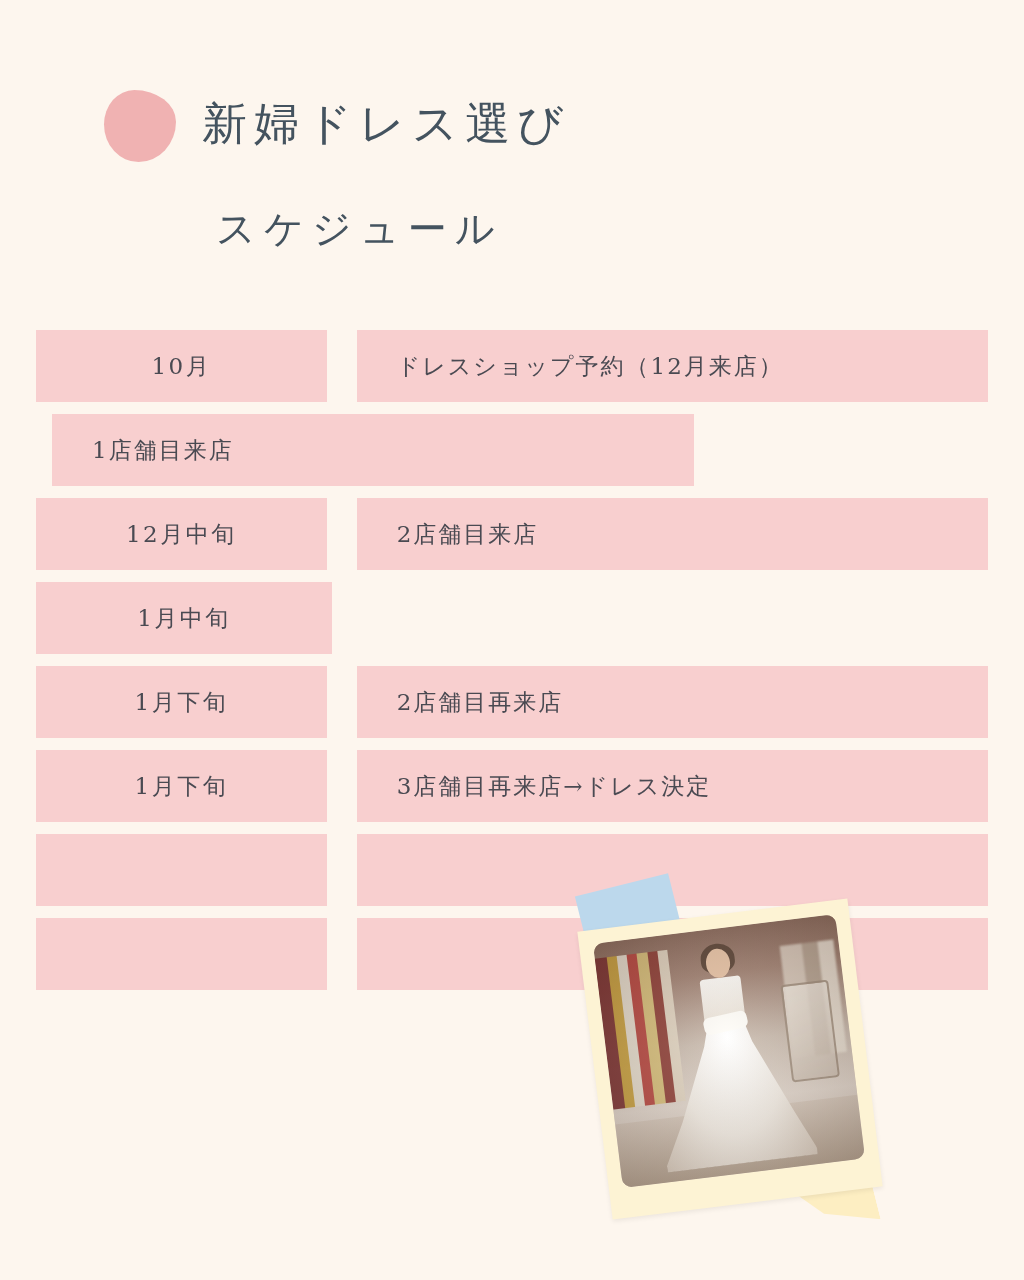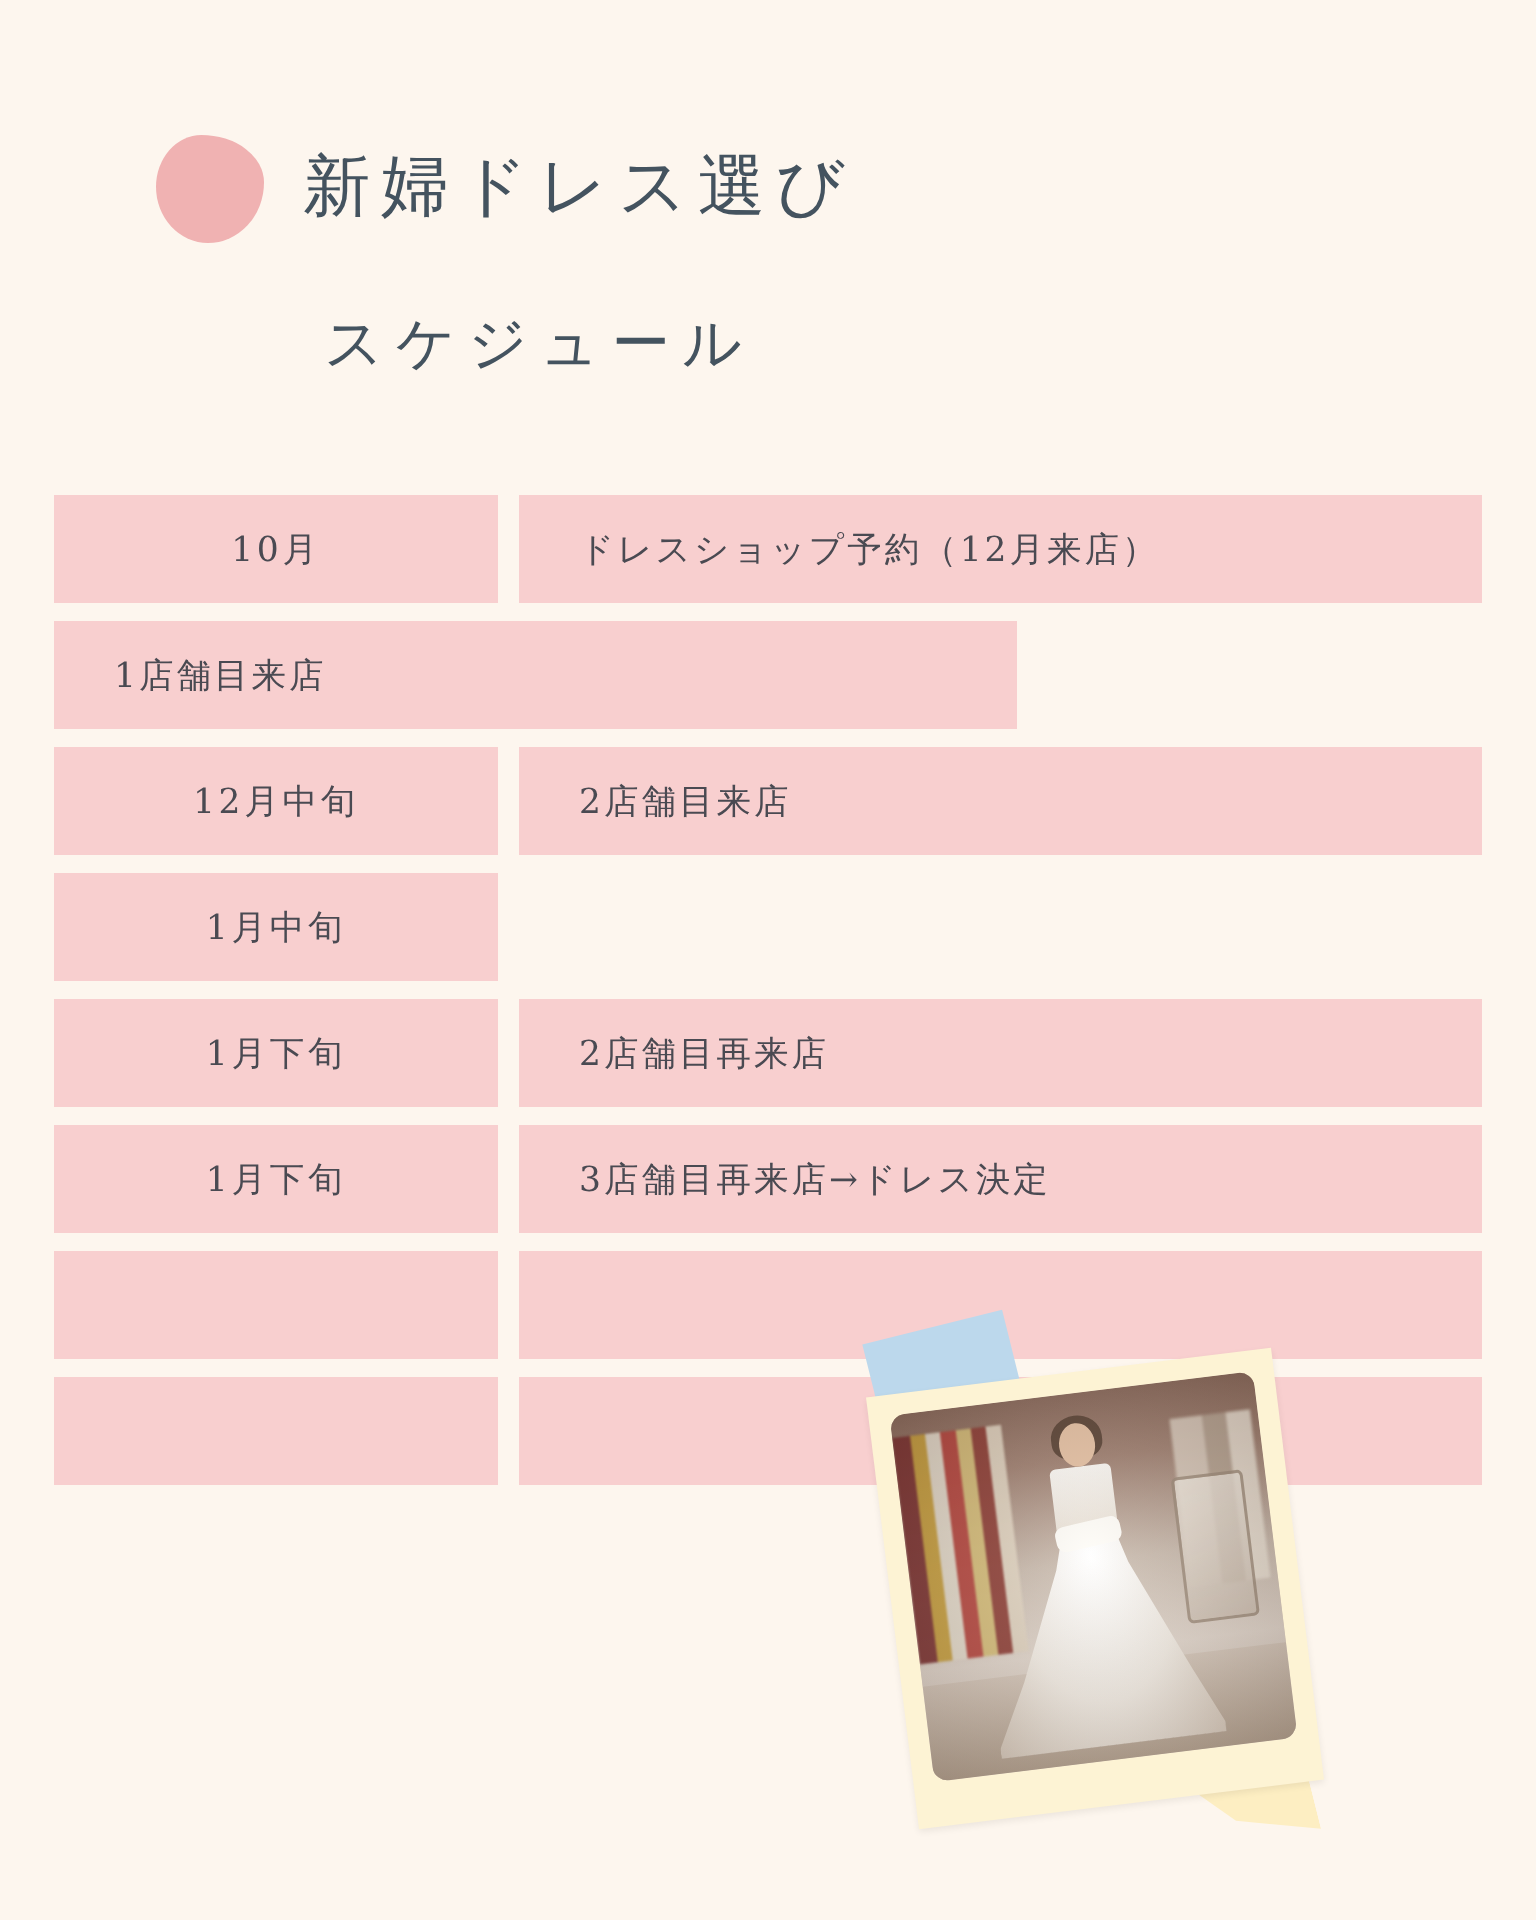--- a/index.html
+++ b/index.html
@@ -92,20 +92,21 @@
 
   .cell-period {
     width: 296px;
     justify-content: center;
   }
 
   .cell-task {
     width: 642px;
     justify-content: flex-start;
     padding-left: 40px;
+    margin-left: 16px;
   }
 
   .cell-period span,
   .cell-task span {
     font-family: "DejaVu Serif", serif;
     font-size: 23px;
     color: #4a4a52;
     letter-spacing: 2.5px;
     white-space: nowrap;
   }

